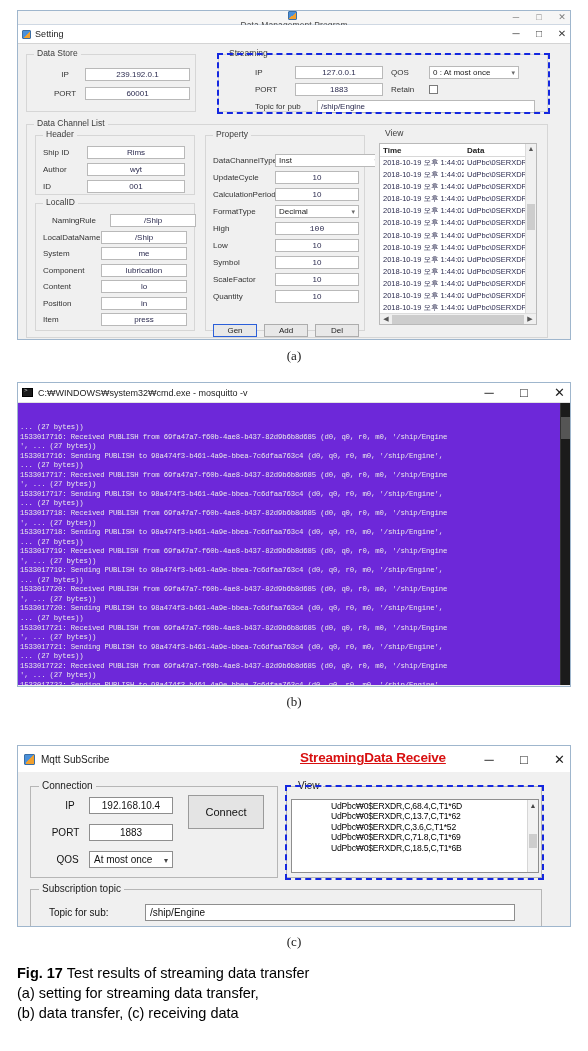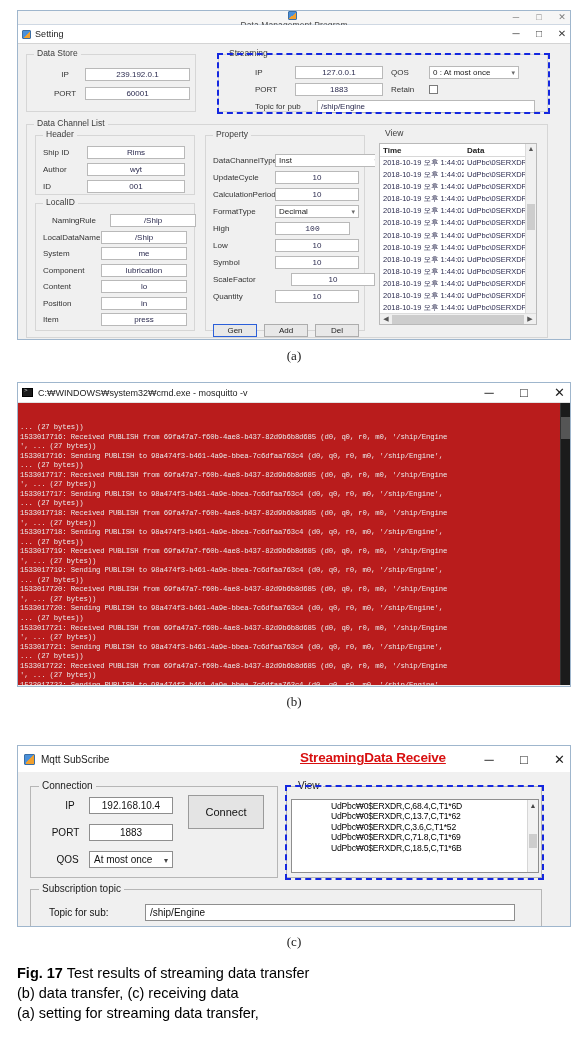--- a/index.html
+++ b/index.html
@@ -165,21 +165,21 @@
   .cmd-icon {
     width: 11px; height: 9px; background: #1a1a1a; margin-right: 5px;
     border: 1px solid #000; flex: none; position: relative;
   }
   .cmd-icon::after {
     content: ">"; position: absolute; left: 1px; top: -2px;
     color: #d8d8d8; font-size: 6px; font-family: "Liberation Mono", monospace;
   }
   .cmd-title { font-size: 9px; color: #222; white-space: nowrap; }
   .console {
-    background: #b91c1c; color: #e9e9e9;
+    background: #6d28d9; color: #e9e9e9;
     font-family: "Liberation Mono", monospace;
     font-size: 7.3px; line-height: 9.55px;
     padding: 1px 2px 0 2px;
     height: calc(100% - 21px);
     position: relative; overflow: hidden;
     white-space: pre;
     letter-spacing: -0.15px;
   }
   .console .cbar {
     position: absolute; right: 0; top: 0; bottom: 0; width: 10px;
@@ -408,32 +408,32 @@
             </div>
             <div class="row" style="position: absolute; left: 7px; top: 69px;">
               <span class="lbl" style="width: 62px;">FormatType</span>
               <span class="ddl" style="width: 84px;">
                 <span>Decimal</span>
                 <span class="caret">▾</span>
               </span>
             </div>
             <div class="row" style="position: absolute; left: 7px; top: 86px;">
               <span class="lbl" style="width: 62px;">High</span>
-              <span class="fld" style="width: 75px; font-family: Liberation Mono, monospace;">100</span>
+              <span class="fld" style="width: 84px; font-family: Liberation Mono, monospace;">100</span>
             </div>
             <div class="row" style="position: absolute; left: 7px; top: 103px;">
               <span class="lbl" style="width: 62px;">Low</span>
               <span class="fld" style="width: 84px;">10</span>
             </div>
             <div class="row" style="position: absolute; left: 7px; top: 120px;">
               <span class="lbl" style="width: 62px;">Symbol</span>
               <span class="fld" style="width: 84px;">10</span>
             </div>
             <div class="row" style="position: absolute; left: 7px; top: 137px;">
-              <span class="lbl" style="width: 78px;">ScaleFactor</span>
+              <span class="lbl" style="width: 62px;">ScaleFactor</span>
               <span class="fld" style="width: 84px;">10</span>
             </div>
             <div class="row" style="position: absolute; left: 7px; top: 154px;">
               <span class="lbl" style="width: 62px;">Quantity</span>
               <span class="fld" style="width: 84px;">10</span>
             </div>
           </div>
         <div id="a-property-buttons" style="position:absolute; left:7px; top:172px; display:flex; gap:7px;margin-top:16px;">
             <span class="btn focus" style="width: 44px;">Gen</span>
             <span class="btn" style="width: 44px;">Add</span>
@@ -600,15 +600,15 @@
     </div>
   </div>
 </div>
 <div class="subcaption" style="position:absolute; left:17px; top:930px; width:554px;">(c)</div>
 
 <div id="caption">
   <div>
     <b>Fig. 17</b>
     <span>Test results of streaming data transfer</span>
   </div>
+  <div>(a) setting for streaming data transfer,</div>
   <div>(b) data transfer, (c) receiving data</div>
-  <div>(a) setting for streaming data transfer,</div>
 </div>
 
 </body></html>

